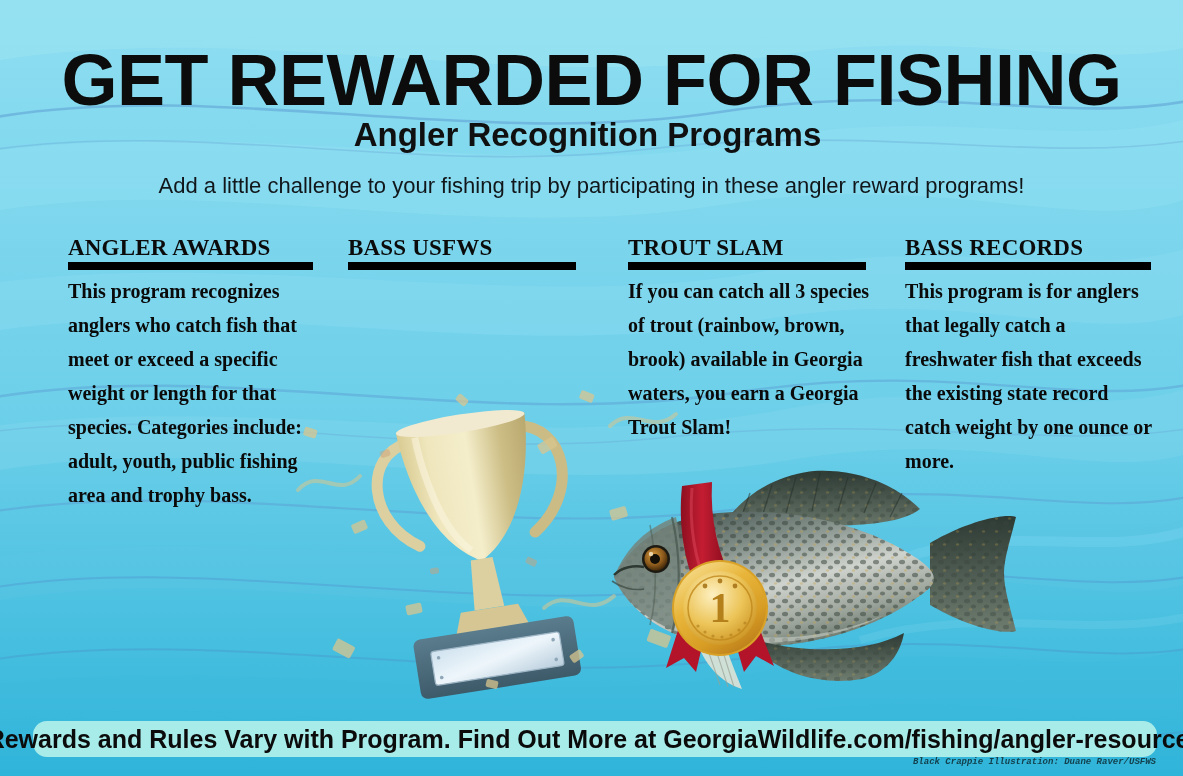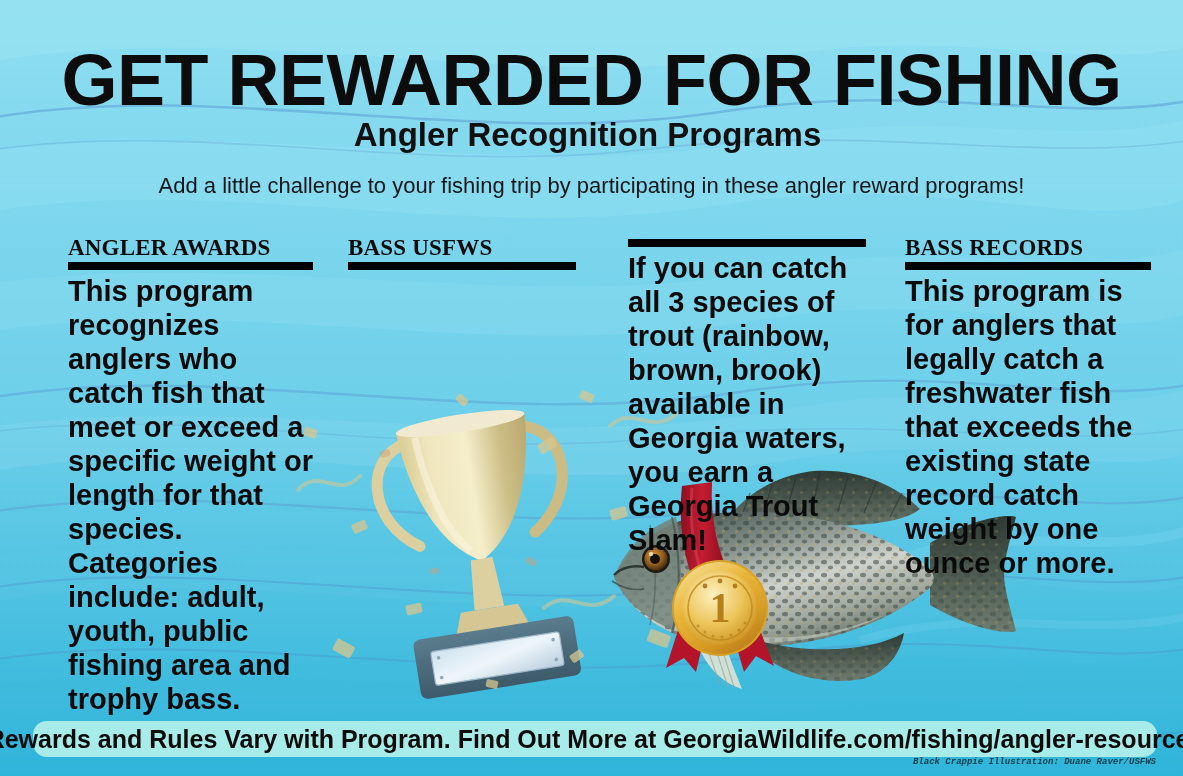--- a/index.html
+++ b/index.html
@@ -49,22 +49,22 @@
     font-size:23px;line-height:1;letter-spacing:0.2px;color:#0b0b0b;
     white-space:nowrap;
   }
   .col-rule{height:8px;background:#000;margin-top:3px;}
   .col-0 .col-rule{width:245px;}
   .col-1 .col-rule{width:228px;}
   .col-2 .col-rule{width:238px;}
   .col-3 .col-rule{width:246px;}
   .col-body{
     margin-top:4px;
-    font-family:Liberation Sans, sans-serif;font-weight:bold;
-    font-size:29px;line-height:34px;color:#0a0a0a;
+    font-family:Liberation Serif, serif;font-weight:bold;
+    font-size:20px;line-height:34px;color:#0a0a0a;
   }
 
   
   .art{position:absolute;inset:0;z-index:3;pointer-events:none;}
   .art svg{position:absolute;display:block;}
 
   
   .footerbar{
     position:absolute;left:33px;top:721px;width:1124px;height:36px;
     background:#a8ecea;border-radius:14px;z-index:7;
@@ -327,20 +327,21 @@
       <div class="col-rule"></div>
       <div class="col-body">This program recognizes anglers who catch fish that meet or exceed a specific weight or length for that species. Categories include: adult, youth, public fishing area and trophy bass.</div>
     </div>
 
     <div class="col col-1">
       <div class="col-head">BASS USFWS</div>
       <div class="col-rule"></div>
     </div>
 
     <div class="col col-2">
+      <div class="col-head">TROUT SLAM</div>
       <div class="col-rule"></div>
       <div class="col-body">If you can catch all 3 species of trout (rainbow, brown, brook)  available in Georgia waters, you earn a Georgia Trout Slam!</div>
     </div>
 
     <div class="col col-3">
       <div class="col-head">BASS RECORDS</div>
       <div class="col-rule"></div>
       <div class="col-body">This program is for anglers that legally catch a freshwater fish that exceeds the existing state record catch weight by one ounce or more.</div>
     </div>
   </div>

